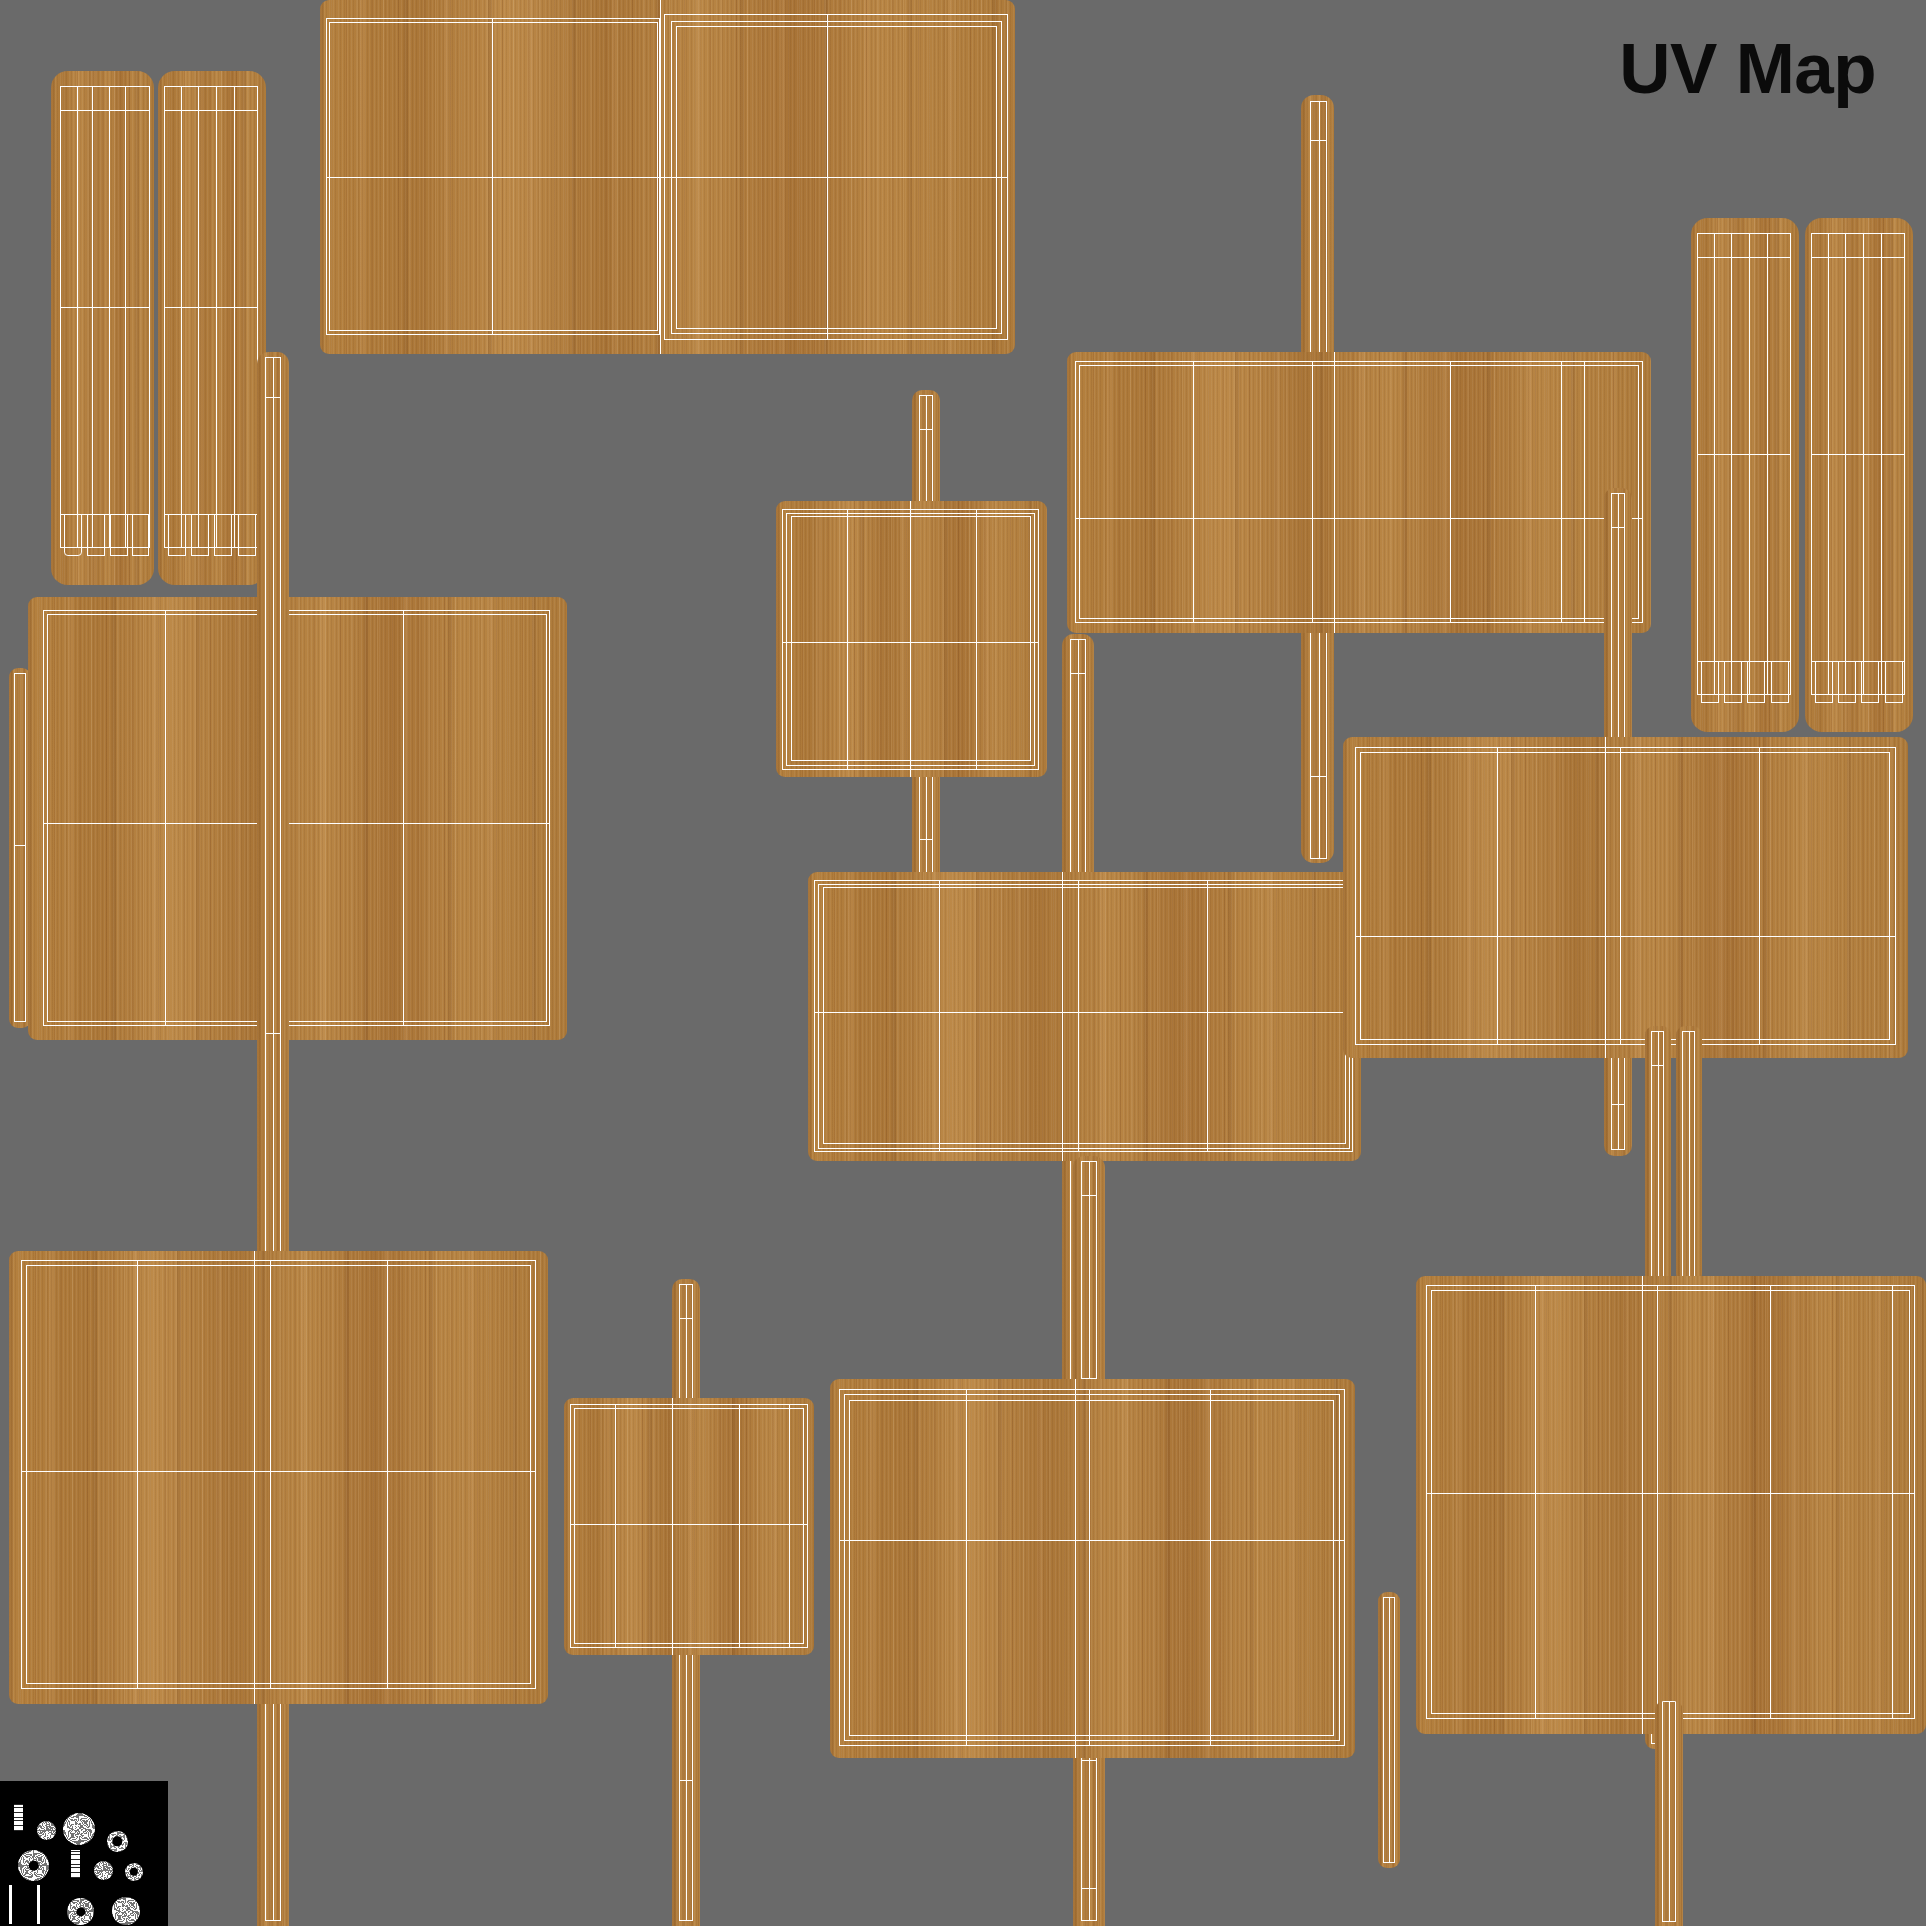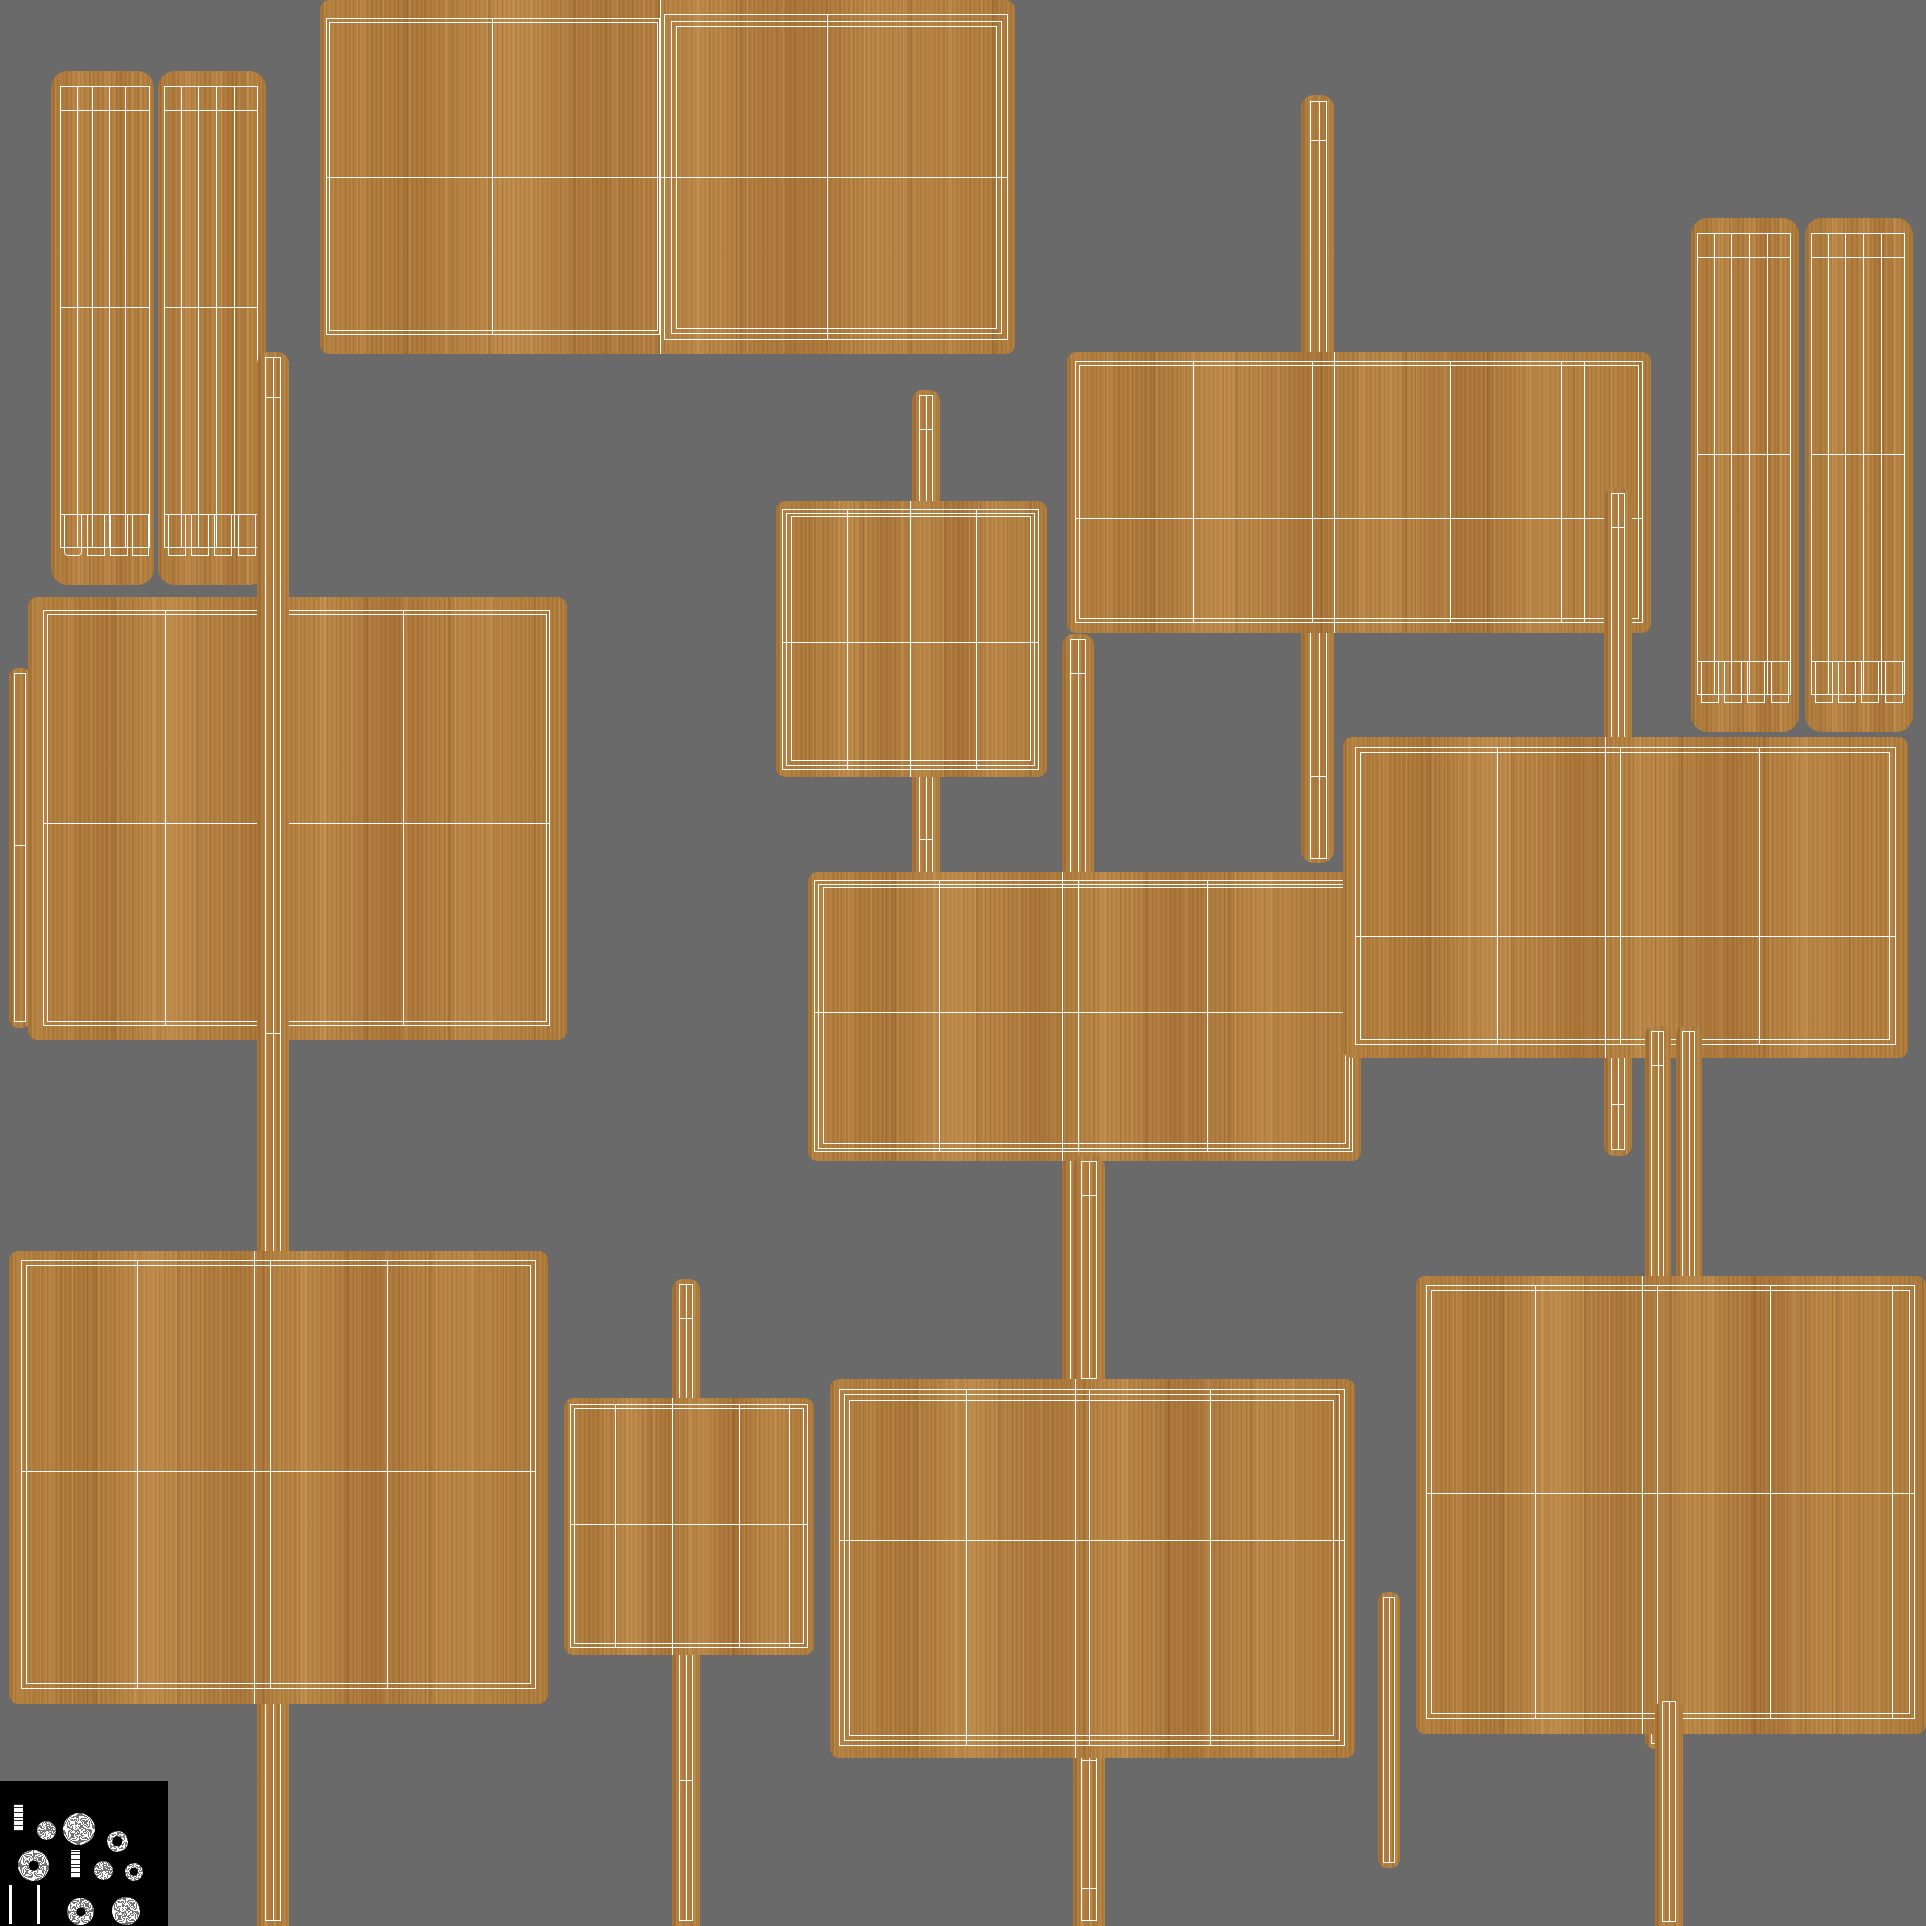--- a/index.html
+++ b/index.html
@@ -125,20 +125,21 @@
   .pb-stick {
     position: absolute;
     background: #ffffff;
   }
 </style>
 </head>
 <body style="background: rgb(106, 106, 106);">
 
 <div id="stage" style="width: 1926px; height: 1926px; background: rgb(106, 106, 106);">
 
+  <div id="uv-title" style="color: rgb(11, 11, 11);">UV Map</div>
 
   <div class="island" style="left:51px; top:71px; width:103px; height:514px; border-radius:16.7px;">
     <div class="wf-rect" style="left:9px; top:15.4px; width:90px; height:462px;"></div>
     <div class="wf-v thin" style="left:26px;  top:15.4px; height:462px;"></div>
     <div class="wf-v thin" style="left:41px;  top:15.4px; height:462px;"></div>
     <div class="wf-v thin" style="left:58px;  top:15.4px; height:462px;"></div>
     <div class="wf-v thin" style="left:74px; top:15.4px; height:462px;"></div>
     <div class="wf-h thin" style="left:9px; top:39px;  width:90px;"></div>
     <div class="wf-h thin" style="left:9px; top:236px; width:90px;"></div>
     <div class="wf-h thin" style="left:9px; top:443px; width:90px;"></div>

